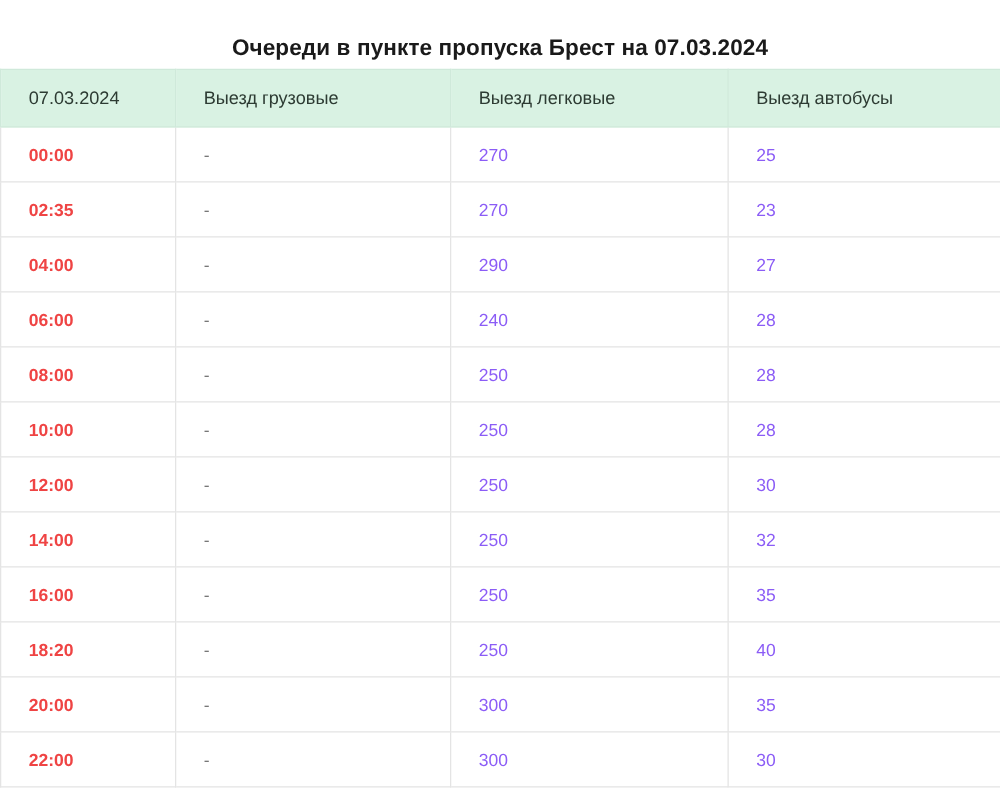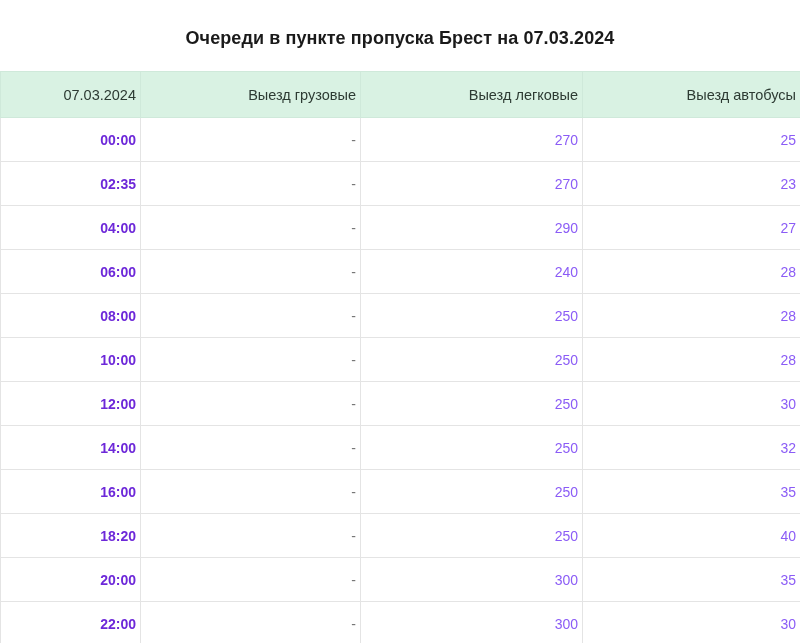--- a/index.html
+++ b/index.html
@@ -18,58 +18,58 @@
   .page {
     width: 800px;
     box-sizing: border-box;
   }
 
   .title {
     text-align: center;
     font-size: 18px;
     font-weight: bold;
     color: #1a1a1a;
-    padding: 28px 20px 22px 20px;
+    padding: 28px 20px 6px 20px;
     letter-spacing: 0.1px;
   }
 
   table.queue-table {
     width: 800px;
     border-collapse: collapse;
     table-layout: fixed;
     font-size: 14px;
   }
 
   table.queue-table th,
   table.queue-table td {
     border: 1px solid #e4e4e4;
     height: 44px;
-    text-align: right;
+    text-align: left;
     vertical-align: middle;
-    padding: 0 4px;
+    padding: 0 22px;
     box-sizing: border-box;
   }
 
   table.queue-table th {
     background: #d9f2e3;
     color: #2d3b33;
     font-weight: normal;
     font-size: 14.5px;
     height: 46px;
     border-color: #cfe9da;
   }
 
   table.queue-table col.c-time  { width: 140px; }
   table.queue-table col.c-truck { width: 220px; }
   table.queue-table col.c-car   { width: 222px; }
   table.queue-table col.c-bus   { width: 218px; }
 
   td.time-cell {
     font-weight: bold;
-    color: #6d28d9;
+    color: #ef4444;
     font-size: 14px;
   }
 
   td.value-cell {
     color: #8b5cf6;
     font-size: 14px;
   }
 
   td.dash-cell {
     color: #777777;

